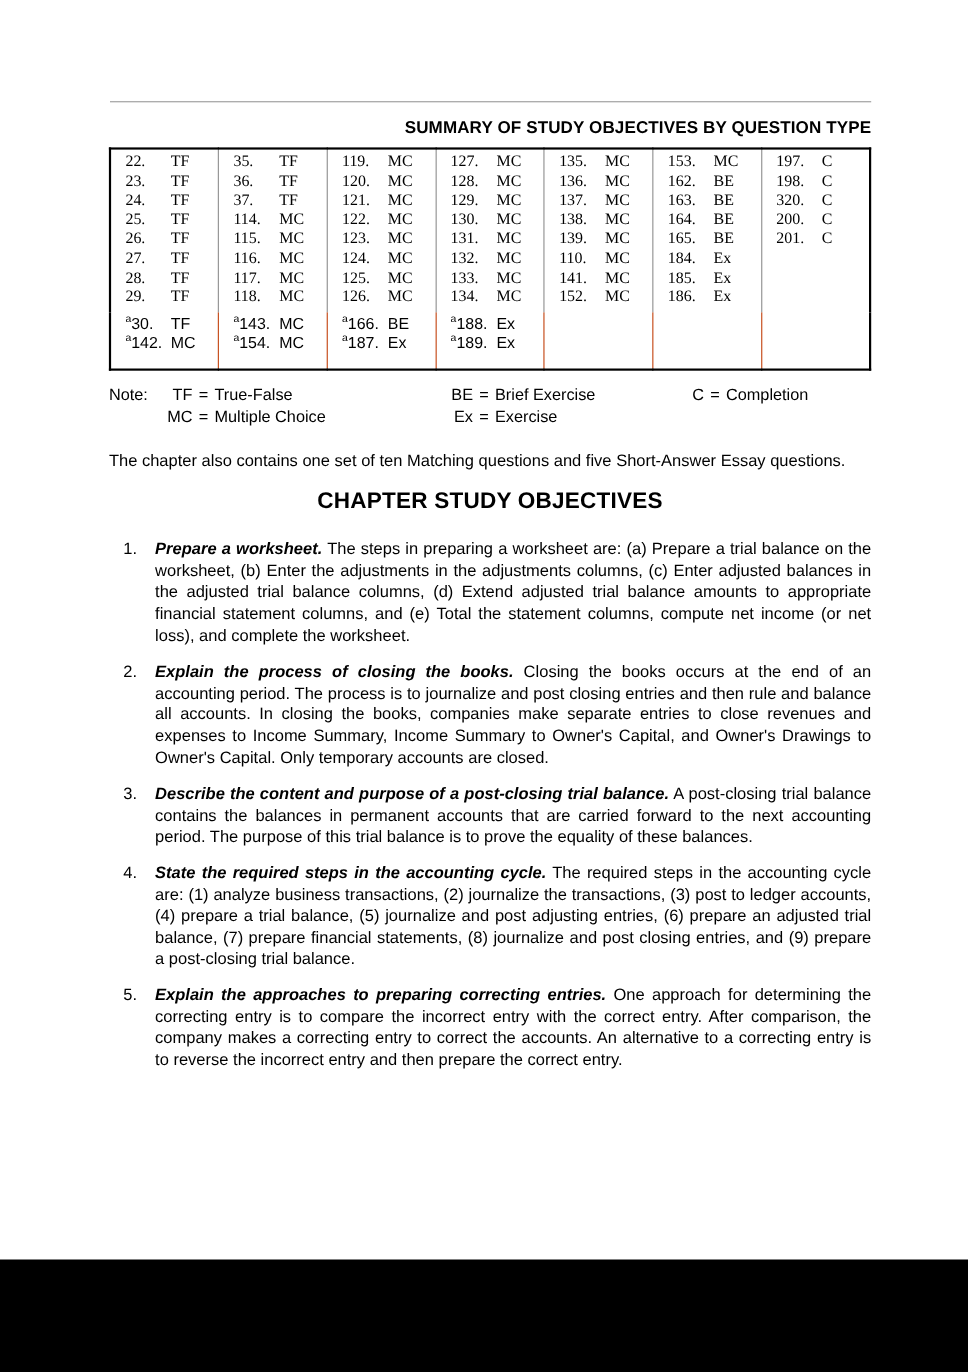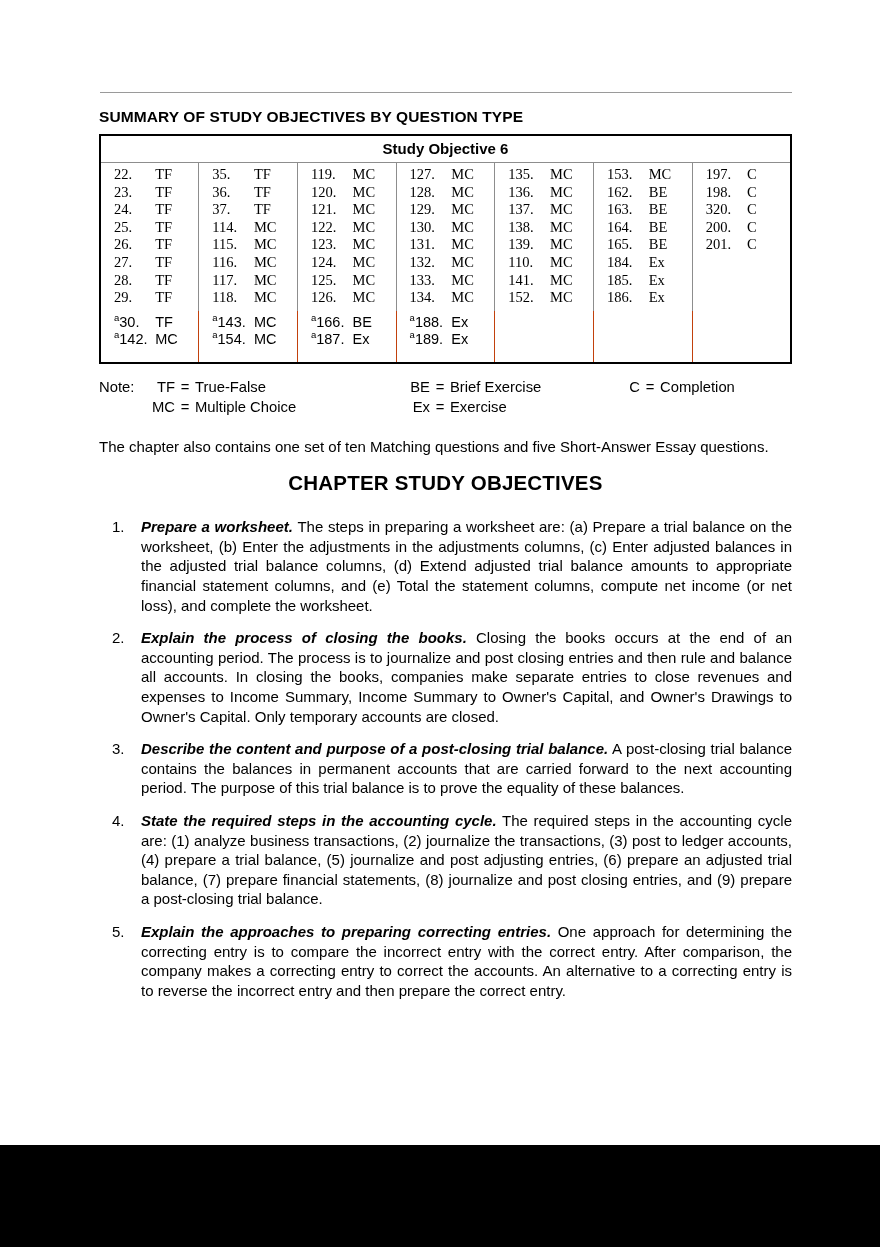--- a/index.html
+++ b/index.html
@@ -45,21 +45,21 @@
   }
 
   .content {
     position: absolute;
     left: 99px;
     top: 108px;
     width: 693px;
   }
 
   .section-title {
-    text-align: left;
+    text-align: right;
     font-size: 15.5px;
     font-weight: bold;
     letter-spacing: 0.1px;
     margin: 0 0 8px 0;
   }
 
   
   table.qtable {
     width: 693px;
     border-collapse: collapse;
@@ -206,23 +206,20 @@
 <div class="page">
 
   <div class="header-rule"></div>
 
   <div class="content">
 
     <div class="section-title">SUMMARY OF STUDY OBJECTIVES BY QUESTION TYPE</div>
 
     <table class="qtable">
       <tbody>
-        <tr>
-          <td class="obj-head" colspan="7">Study Objective 6</td>
-        </tr>
         <tr id="so6-row">
             <td class="colgroup-cell first">
               <div class="qrow">
                 <span class="qnum">22.</span>
                 <span class="qtype">TF</span>
               </div>
               <div class="qrow">
                 <span class="qnum">23.</span>
                 <span class="qtype">TF</span>
               </div>

